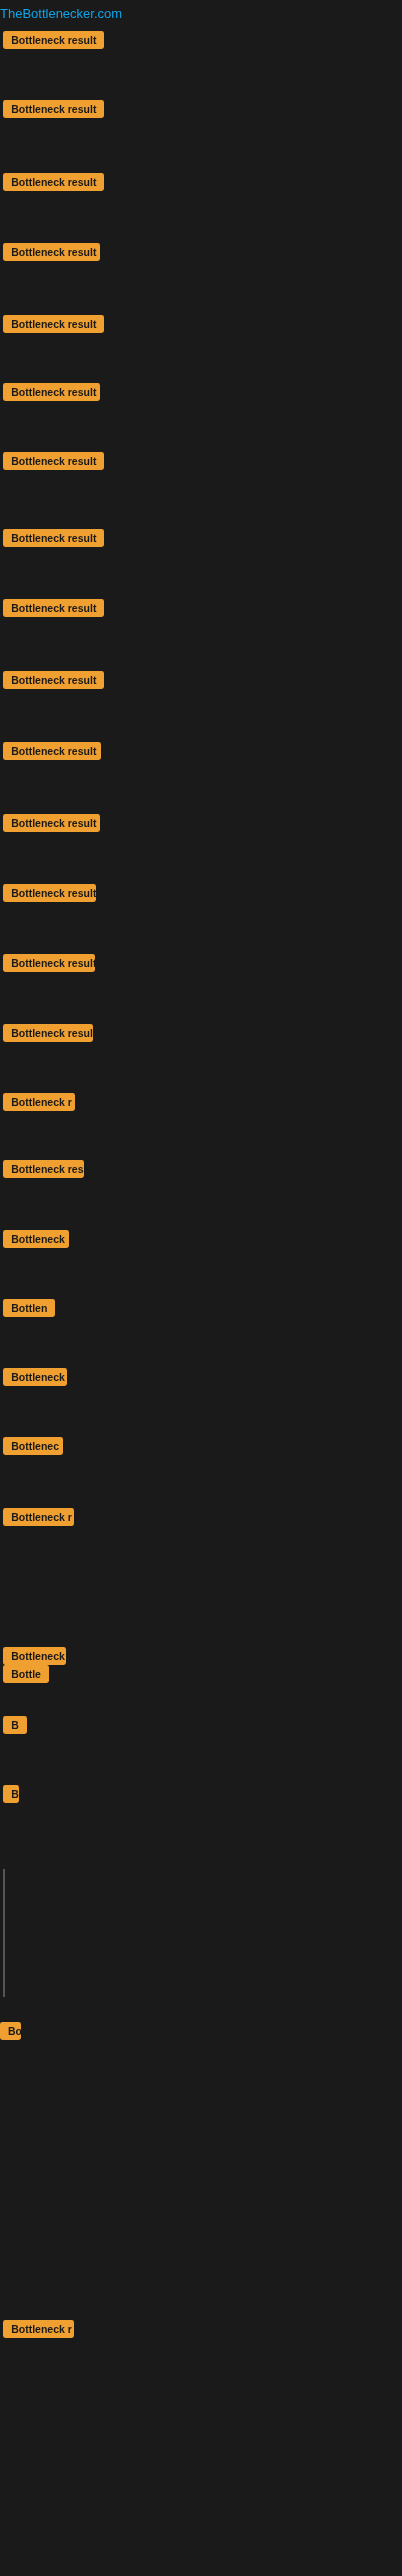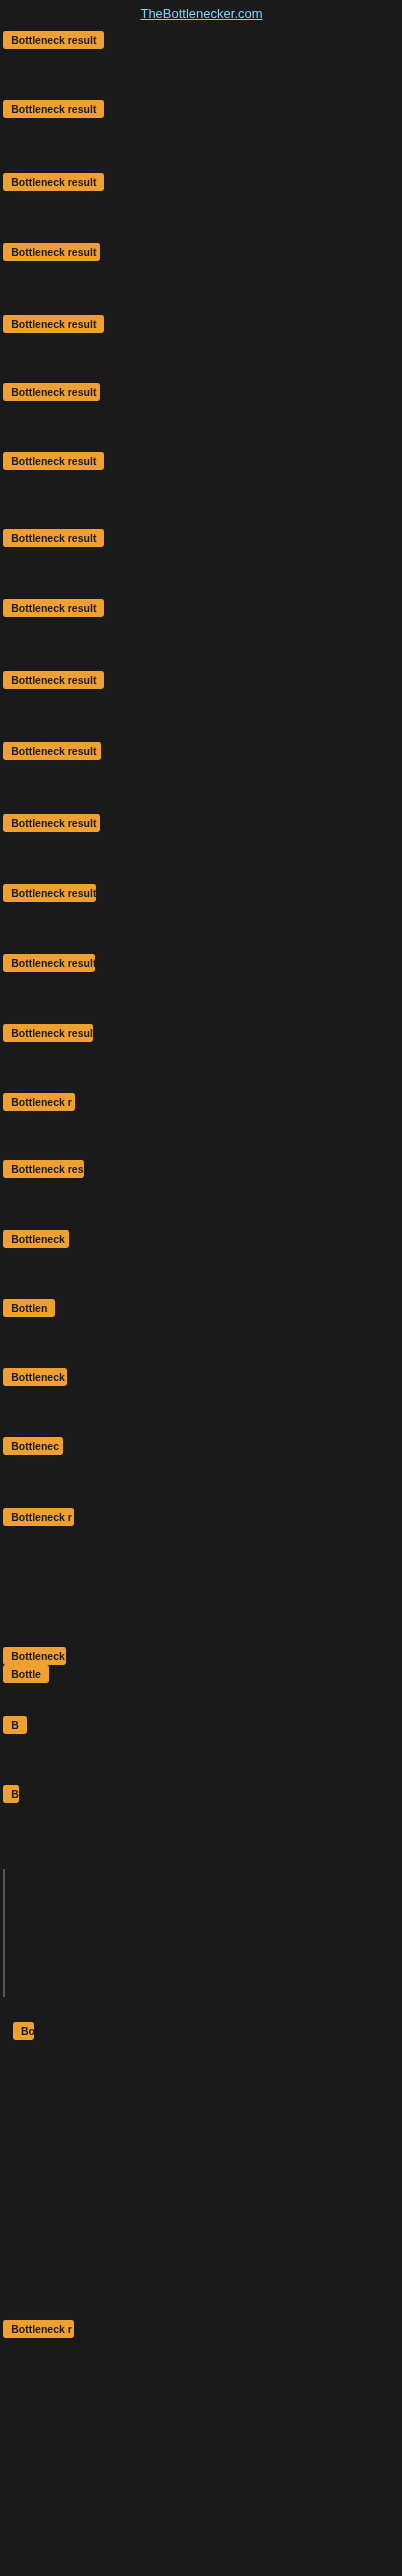--- a/index.html
+++ b/index.html
@@ -10,26 +10,25 @@
 
     body {
       width: 403px;
       min-height: 2576px;
       background-color: #1a1a1a;
       font-family: Arial, sans-serif;
       position: relative;
     }
 
     .site-title {
-      text-align: center;
-      color: #7dd3fc;
+      text-align: left;
+      color: #0ea5e9;
       font-size: 13px;
       padding: 6.4px 0 9.7px 0;
       font-weight: normal;
-      text-decoration: underline;
     }
 
     .bottleneck-badge {
       display: inline-block;
       background-color: #f0a030;
       color: #1a1a1a;
       font-size: 10.5px;
       font-weight: bold;
       padding: 3.2px 8px;
       border-radius: 2.4px;
@@ -67,16 +66,16 @@
     <div style="position: absolute; top: 1268px; left: 3.2px;"><span class="bottleneck-badge" style="max-width: 53px; display: inline-block; overflow: hidden;">Bottlen</span></div>
     <div style="position: absolute; top: 1337px; left: 3.2px;"><span class="bottleneck-badge" style="max-width: 64px; display: inline-block; overflow: hidden;">Bottleneck</span></div>
     <div style="position: absolute; top: 1406px; left: 3.2px;"><span class="bottleneck-badge" style="max-width: 60px; display: inline-block; overflow: hidden;">Bottlenec</span></div>
     <div style="position: absolute; top: 1477px; left: 3.2px;"><span class="bottleneck-badge" style="max-width: 71px; display: inline-block; overflow: hidden;">Bottleneck r</span></div>
     <div style="position: absolute; top: 1634px; left: 3.2px;"><span class="bottleneck-badge" style="max-width: 47px; display: inline-block; overflow: hidden;">Bottle</span></div>
     <div style="position: absolute; top: 1616px; left: 3.2px;"><span class="bottleneck-badge" style="max-width: 63px; display: inline-block; overflow: hidden;">Bottleneck</span></div>
     <div style="position: absolute; top: 1685px; left: 3.2px;"><span class="bottleneck-badge" style="max-width: 24px; display: inline-block; overflow: hidden;">B</span></div>
     <div style="position: absolute; top: 1754px; left: 3.2px;"><span class="bottleneck-badge" style="max-width: 11.3px; display: inline-block; overflow: hidden;">B</span></div>
     <div style="position: absolute; top: 1838px; left: 3.2px; width: 1.6px; height: 64px; background-color: rgb(85, 85, 85);"></div>
     <div style="position: absolute; top: 1902px; left: 3.2px; width: 1.6px; height: 64px; background-color: rgb(85, 85, 85);"></div>
-    <div style="position: absolute; top: 1991px; left: 13px;"><span class="bottleneck-badge" style="max-width: 21px; display: inline-block; overflow: hidden;">Bo</span></div>
+    <div style="position: absolute; top: 1991px; left: 0;"><span class="bottleneck-badge" style="max-width: 21px; display: inline-block; overflow: hidden;">Bo</span></div>
     <div style="position: absolute; top: 2289px; left: 3.2px;"><span class="bottleneck-badge" style="max-width: 71px; display: inline-block; overflow: hidden;">Bottleneck r</span></div>
   </div>
 
 
 </body></html>

